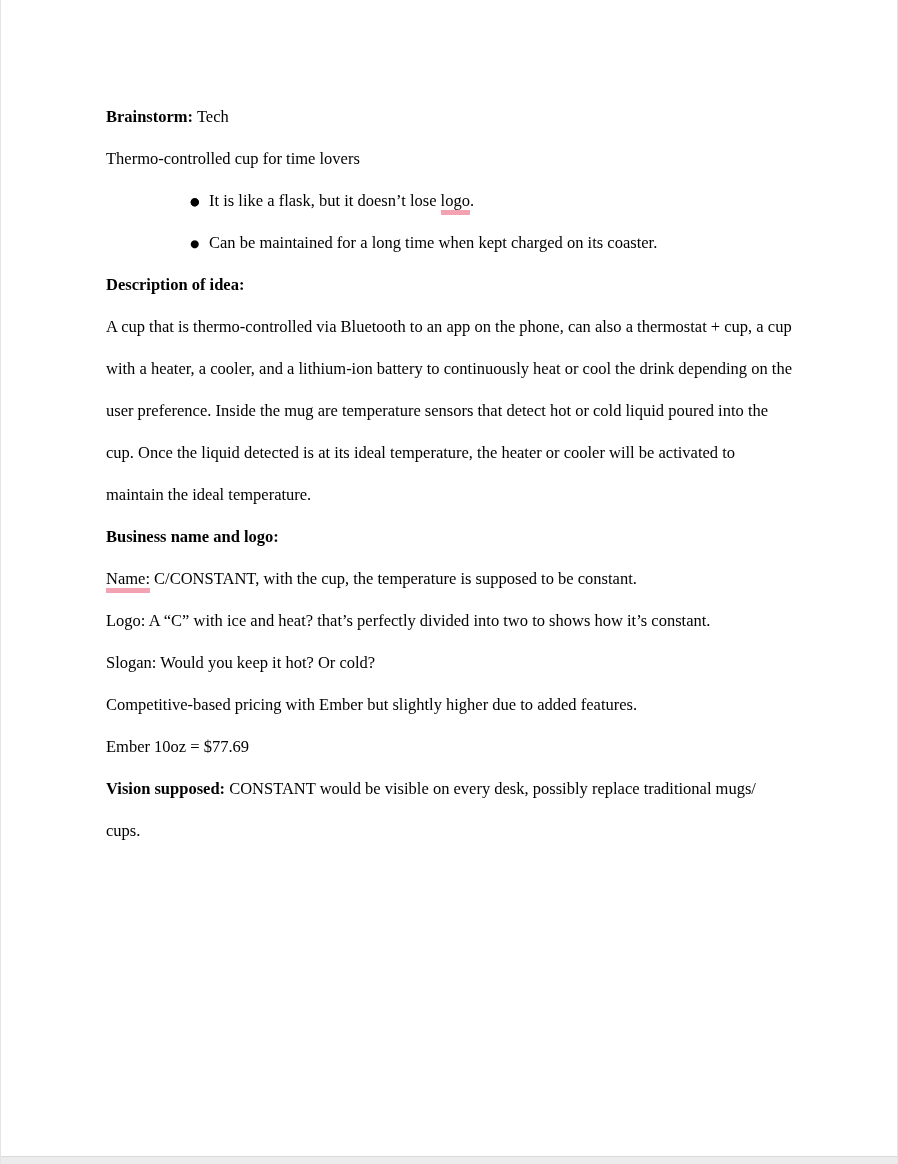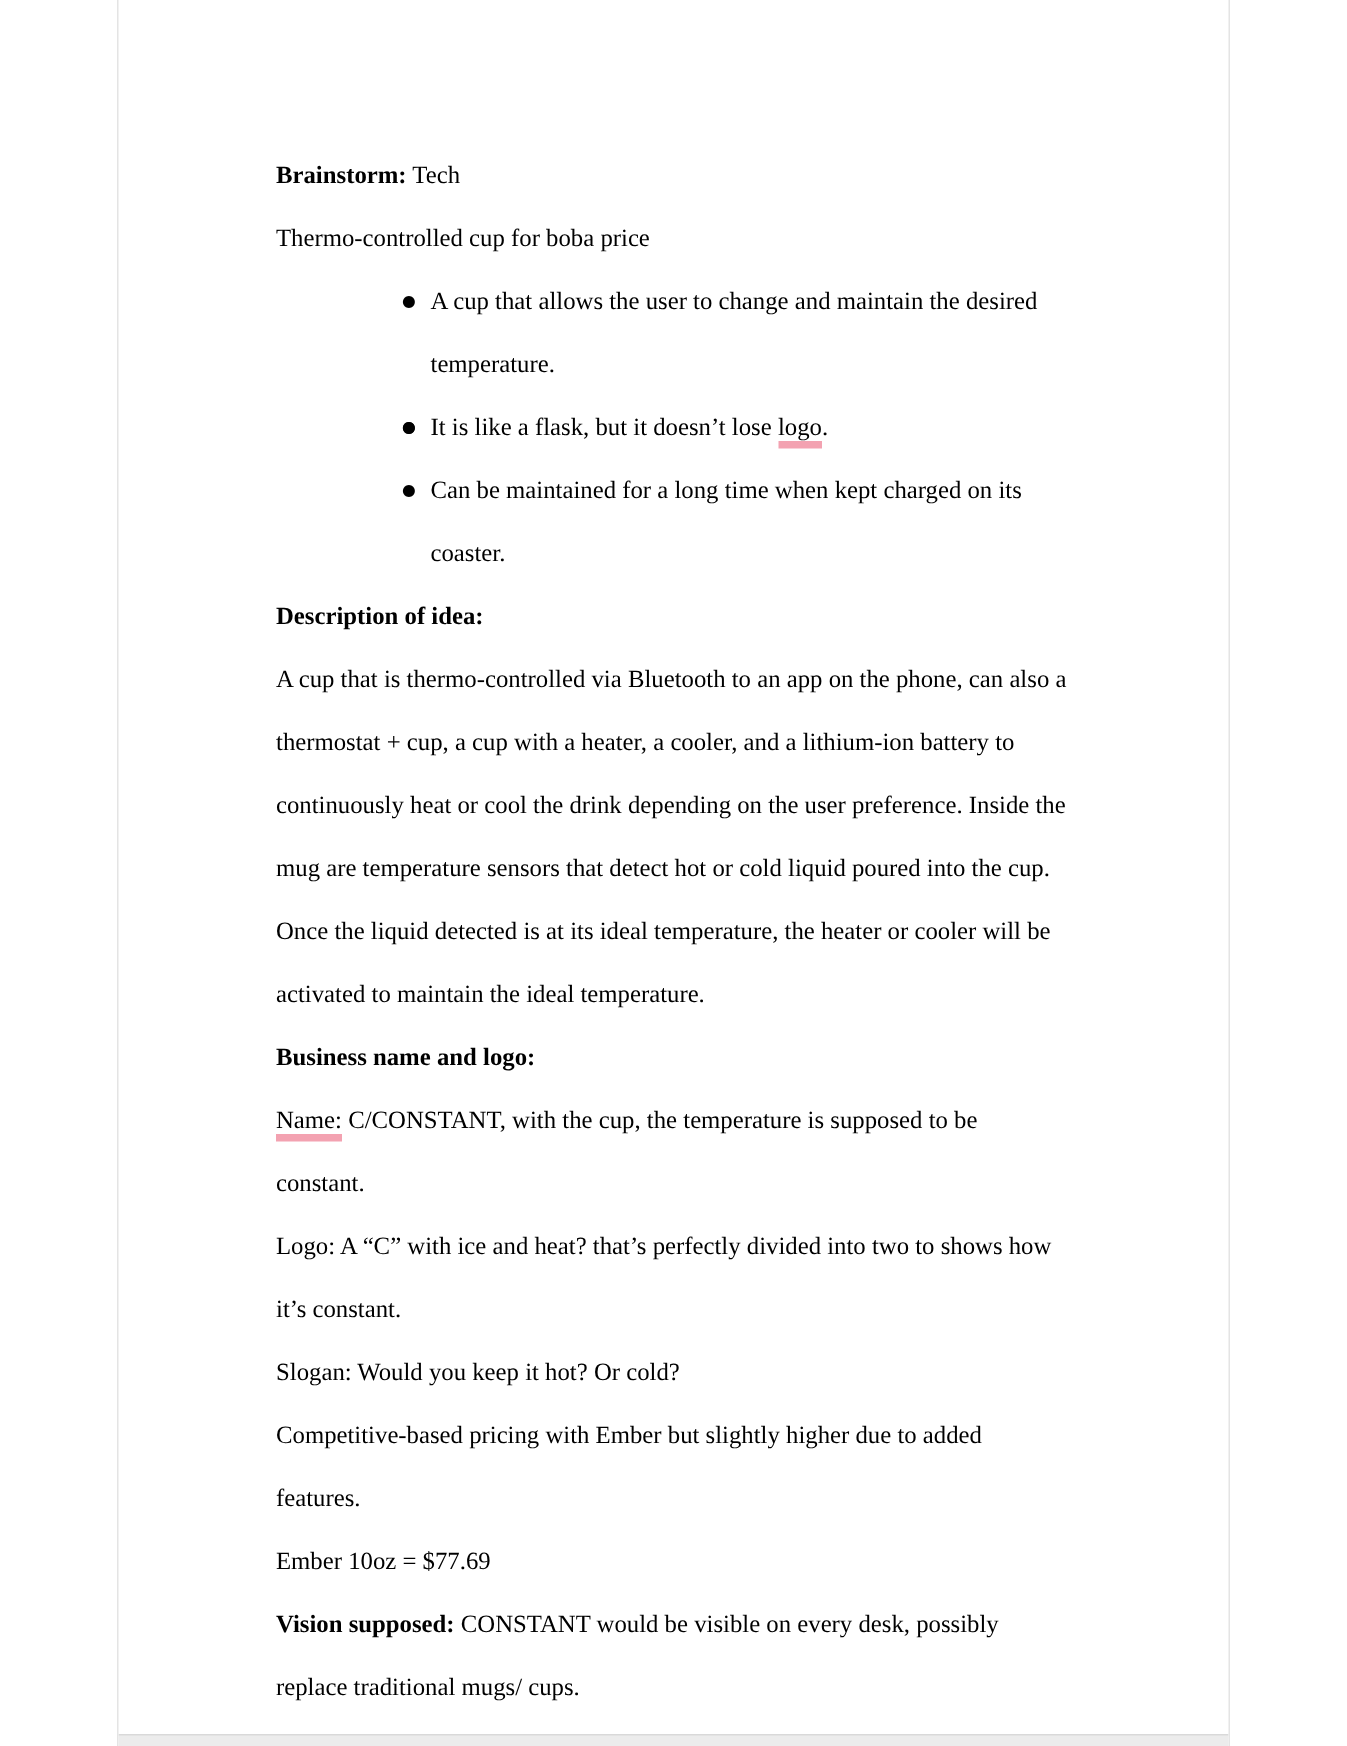--- a/index.html
+++ b/index.html
@@ -3,21 +3,21 @@
 <meta charset="utf-8">
 <style>
   * { box-sizing: border-box; }
   html, body {
     margin: 0;
     padding: 0;
     background: #ffffff;
   }
   .page {
     position: relative;
-    width: 742px;
+    width: 898px;
     height: 1164px;
     margin: 0 auto;
     background: #ffffff;
     border-left: 1px solid #e4e4e4;
     border-right: 1px solid #e4e4e4;
     overflow: hidden;
     font-family: "Liberation Serif", "DejaVu Serif", serif;
     font-size: 16.5px;
     line-height: 42px;
     color: #000000;
@@ -58,24 +58,24 @@
   }
 </style>
 </head>
 <body>
 
 <div class="page">
   <div class="content">
 
     <p><span class="bold">Brainstorm:</span><span> Tech</span></p>
 
-    <p>Thermo-controlled cup for boba price</p>
+    <p>Thermo-controlled cup for time lovers</p>
 
     <ul class="bullets">
-      <li><span class="bullet-glyph">●</span><span>A cup that allows the user to change and maintain the desired temperature.</span></li>
+      <li><span class="bullet-glyph">●</span></li>
       <li><span class="bullet-glyph">●</span></li>
       <li><span class="bullet-glyph">●</span><span><span>It is like a flask, but it doesn’t lose </span><span class="suggest">logo</span><span>.</span></span></li>
       <li><span class="bullet-glyph">●</span><span>Can be maintained for a long time when kept charged on its coaster.</span></li>
     </ul>
 
     <p class="bold">Description of idea:</p>
 
     <p>A cup that is thermo-controlled via Bluetooth to an app on the phone, can also a thermostat + cup, a cup with a heater, a cooler, and a lithium-ion battery to continuously heat or cool the drink depending on the user preference. Inside the mug are temperature sensors that detect hot or cold liquid poured into the cup. Once the liquid detected is at its ideal temperature, the heater or cooler will be activated to maintain the ideal temperature.</p>
 
     <p class="bold">Business name and logo:</p>

